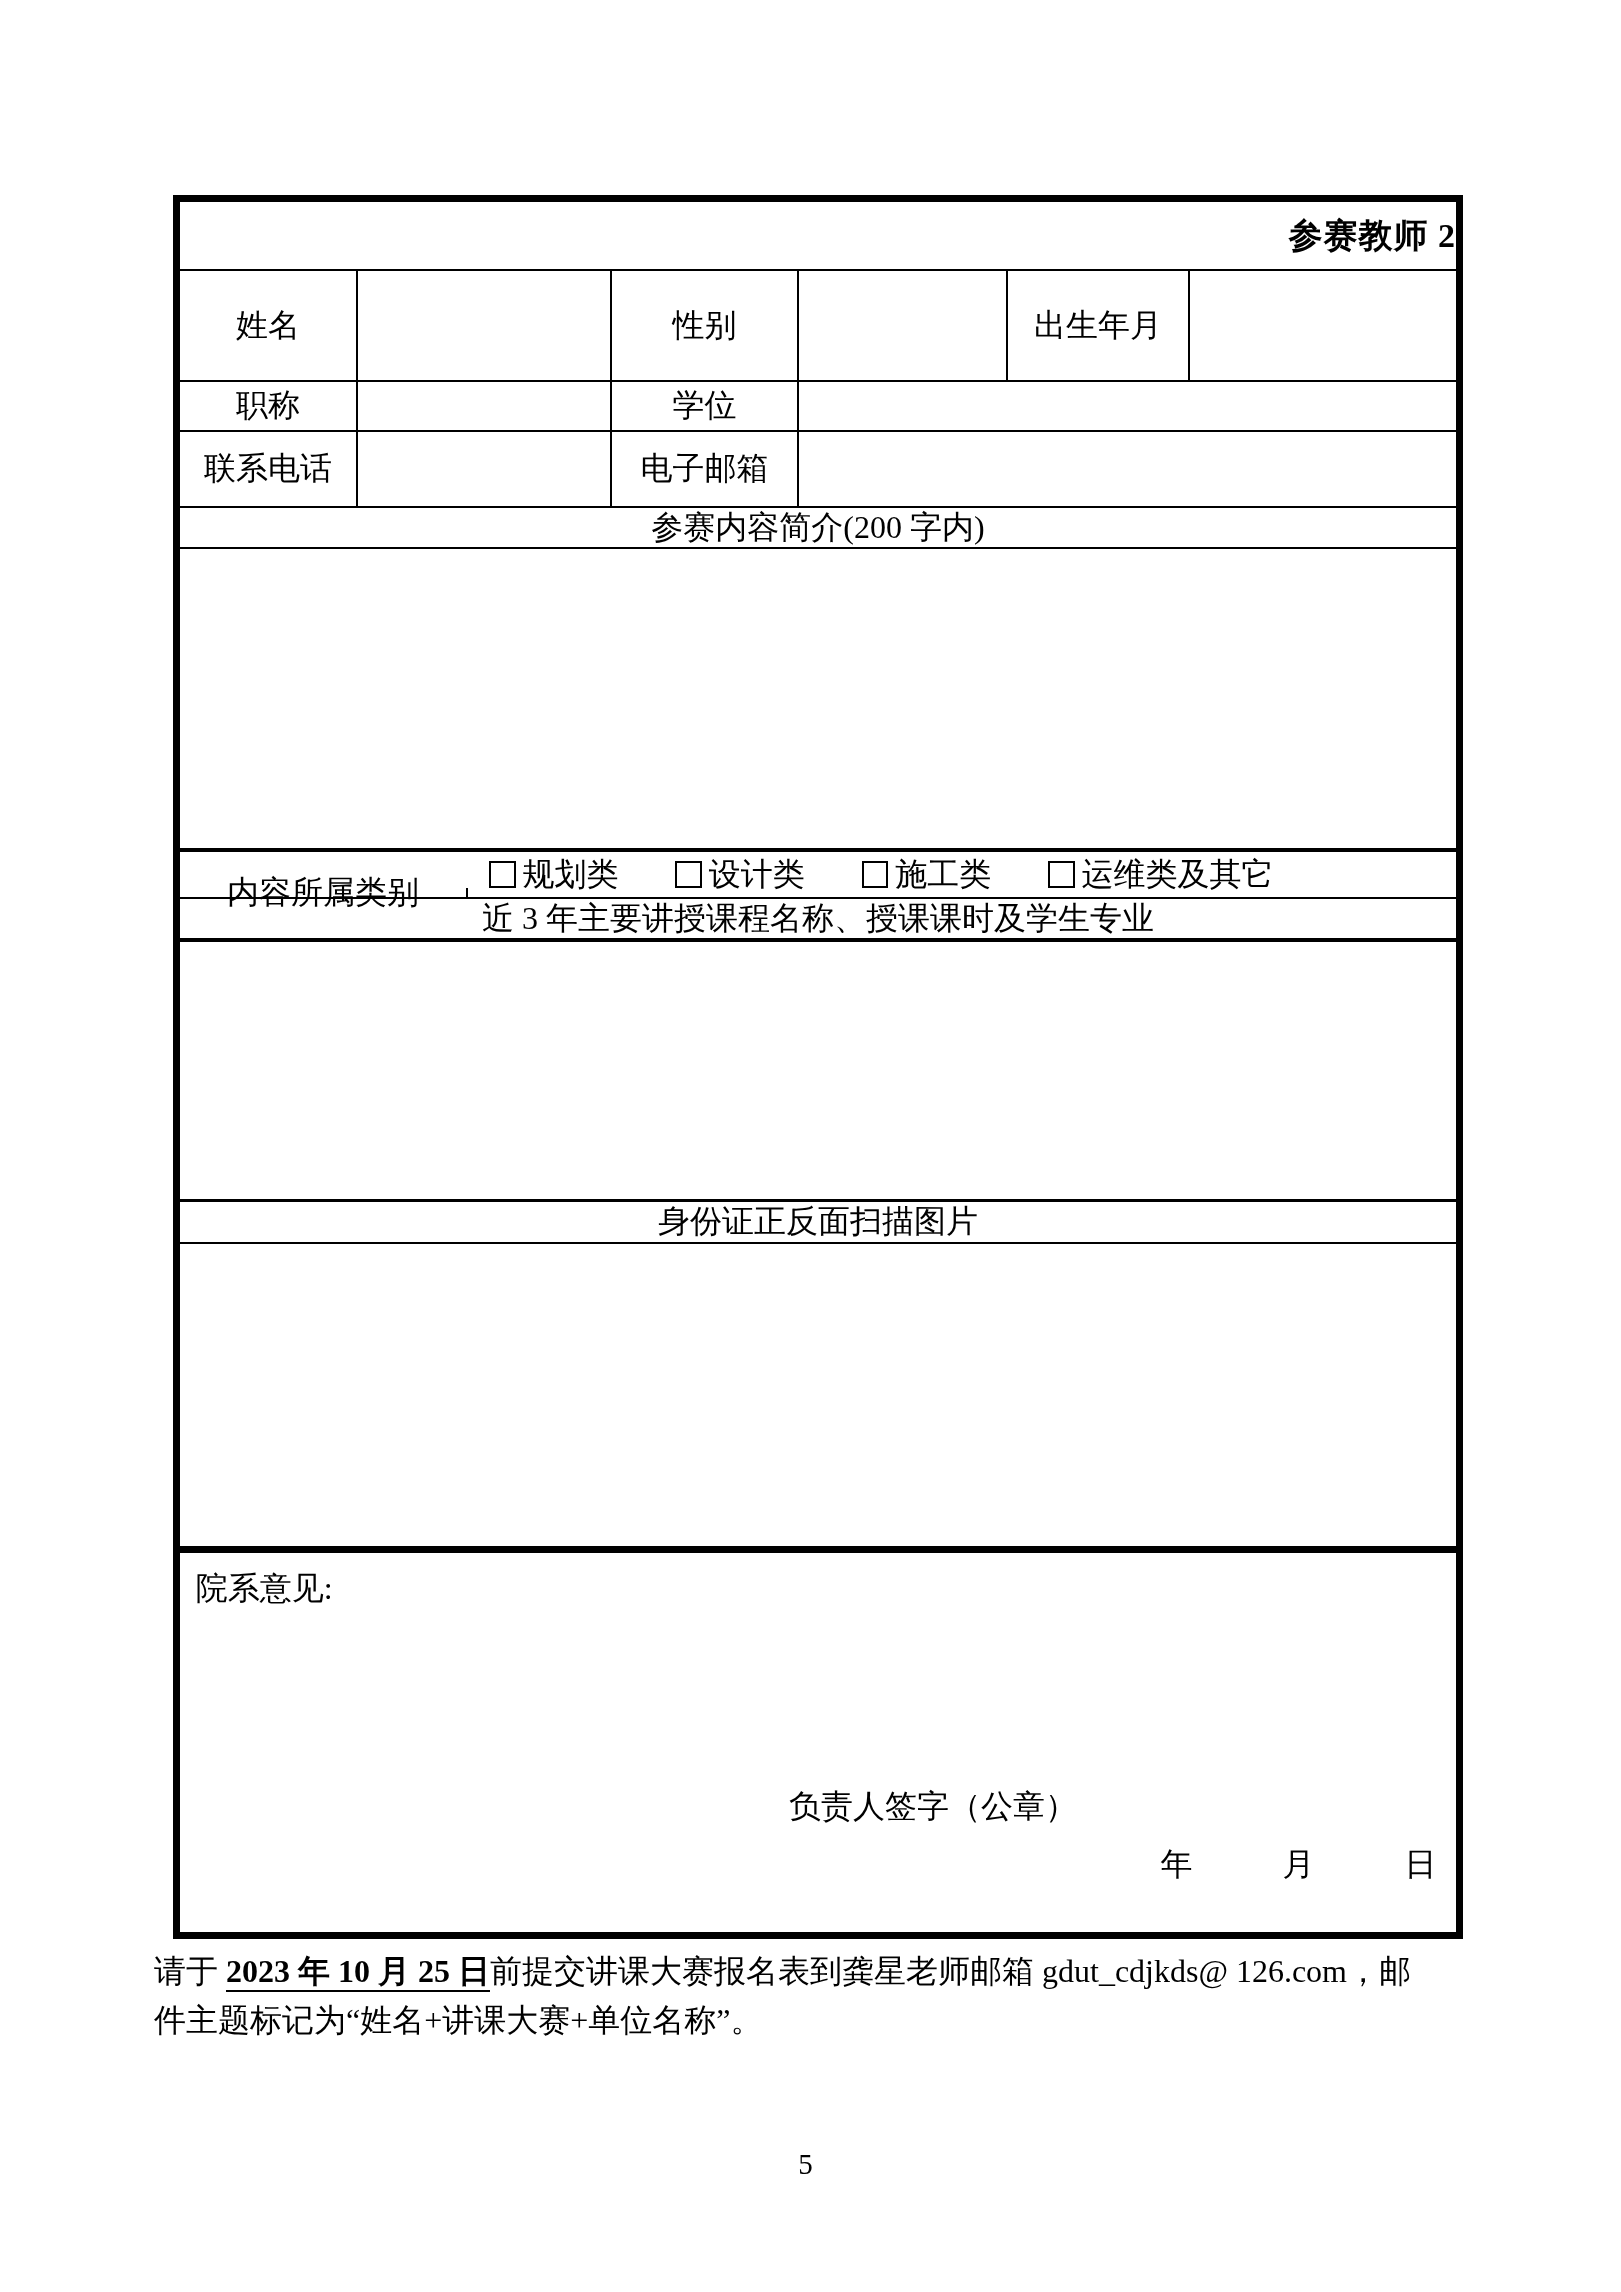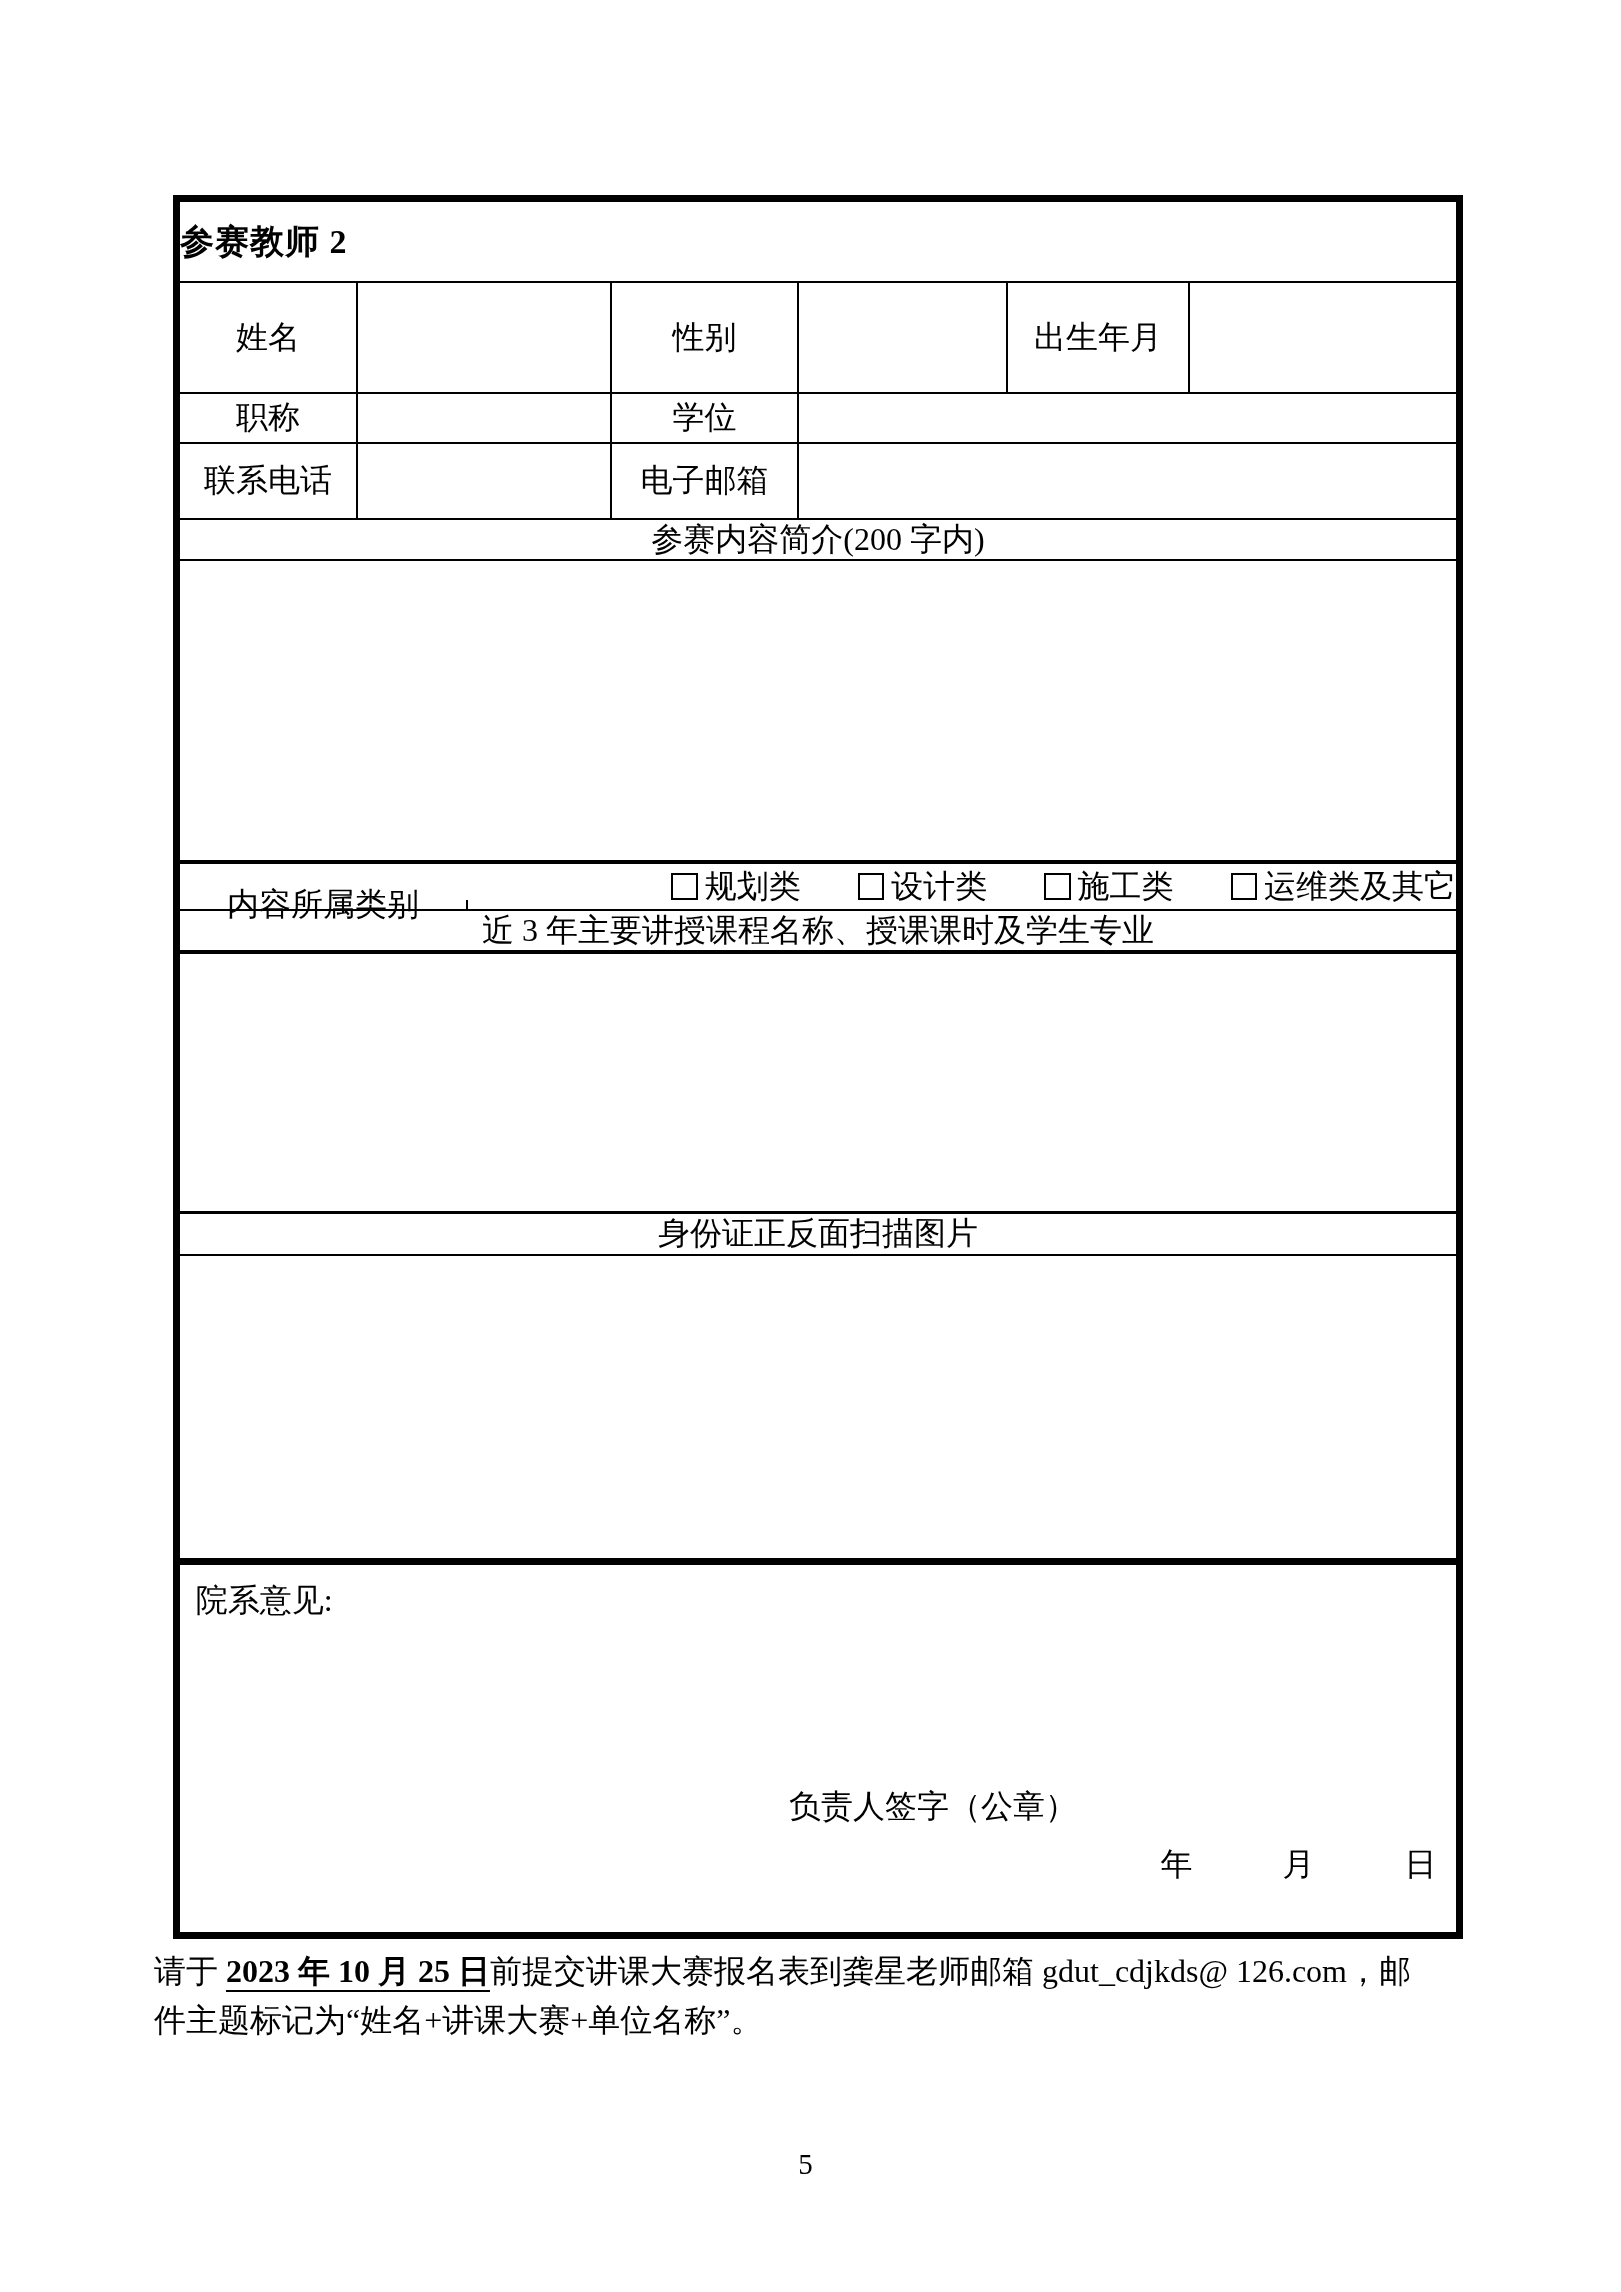--- a/index.html
+++ b/index.html
@@ -22,21 +22,21 @@
   .trow.bb-med   { border-bottom-width:3.9px; }
   .trow.bb-thick { border-bottom-width:4.9px; }
   .trow.bb-xthick{ border-bottom-width:7.8px; }
   .trow.bb-none  { border-bottom:none;border-radius:6px; }
 
   .cell { border-right:2.9px solid #000; display:flex; align-items:center; justify-content:center; }
   .cell.last { border-right:none; }
 
   .lbl { font-size:32px; line-height:1.1; white-space:nowrap; }
 
-  .title-row { height:81px; align-items:center; justify-content:flex-start; display:flex; }
+  .title-row { height:69px; align-items:center; justify-content:flex-end; display:flex; }
   .form-title { font-size:34px; font-weight:bold; letter-spacing:1px; }
 
   .r-name  { height:111px; }
   .r-title { height:50px; }
   .r-phone { height:76px; }
   .h-row   { height:41px; align-items:center; justify-content:center; display:flex; }
   .h-courses { height:43px; }
   .h-idcard  { height:42px; }
   .blank-intro   { height:303px; }
   .blank-courses { height:260px; }
@@ -44,21 +44,21 @@
 
   
   .w-lab1 { width:178px; } .w-val1 { width:254px; }
   .w-lab2 { width:187px; } .w-val2 { width:209px; }
   .w-lab3 { width:182px; } .w-val3 { width:231px; }
   .w-rest34 { width:622px; }
 
   
   .r-cat { height:47px; }
   .w-catlab { width:288px;margin-top:36px; }
-  .cat-opts { flex:1; display:flex; align-items:center; padding-left:21px; gap:57px;justify-content:flex-end; }
+  .cat-opts { flex:1; display:flex; align-items:center; padding-left:21px; gap:57px; }
   .cat-opt { display:flex; align-items:center; font-size:32px; white-space:nowrap; }
   .cbx {
     width:26.5px; height:26.5px; border:2px solid #000; background:#fff;
     display:inline-block; margin-right:6.9px; flex:0 0 auto;
   }
 
   
   .opinion { flex:1; display:flex; flex-direction:column; }
   .opinion-label { font-size:32px; margin:13.7px 0 0 15.7px; }
   .opinion-spacer { flex:1; }

